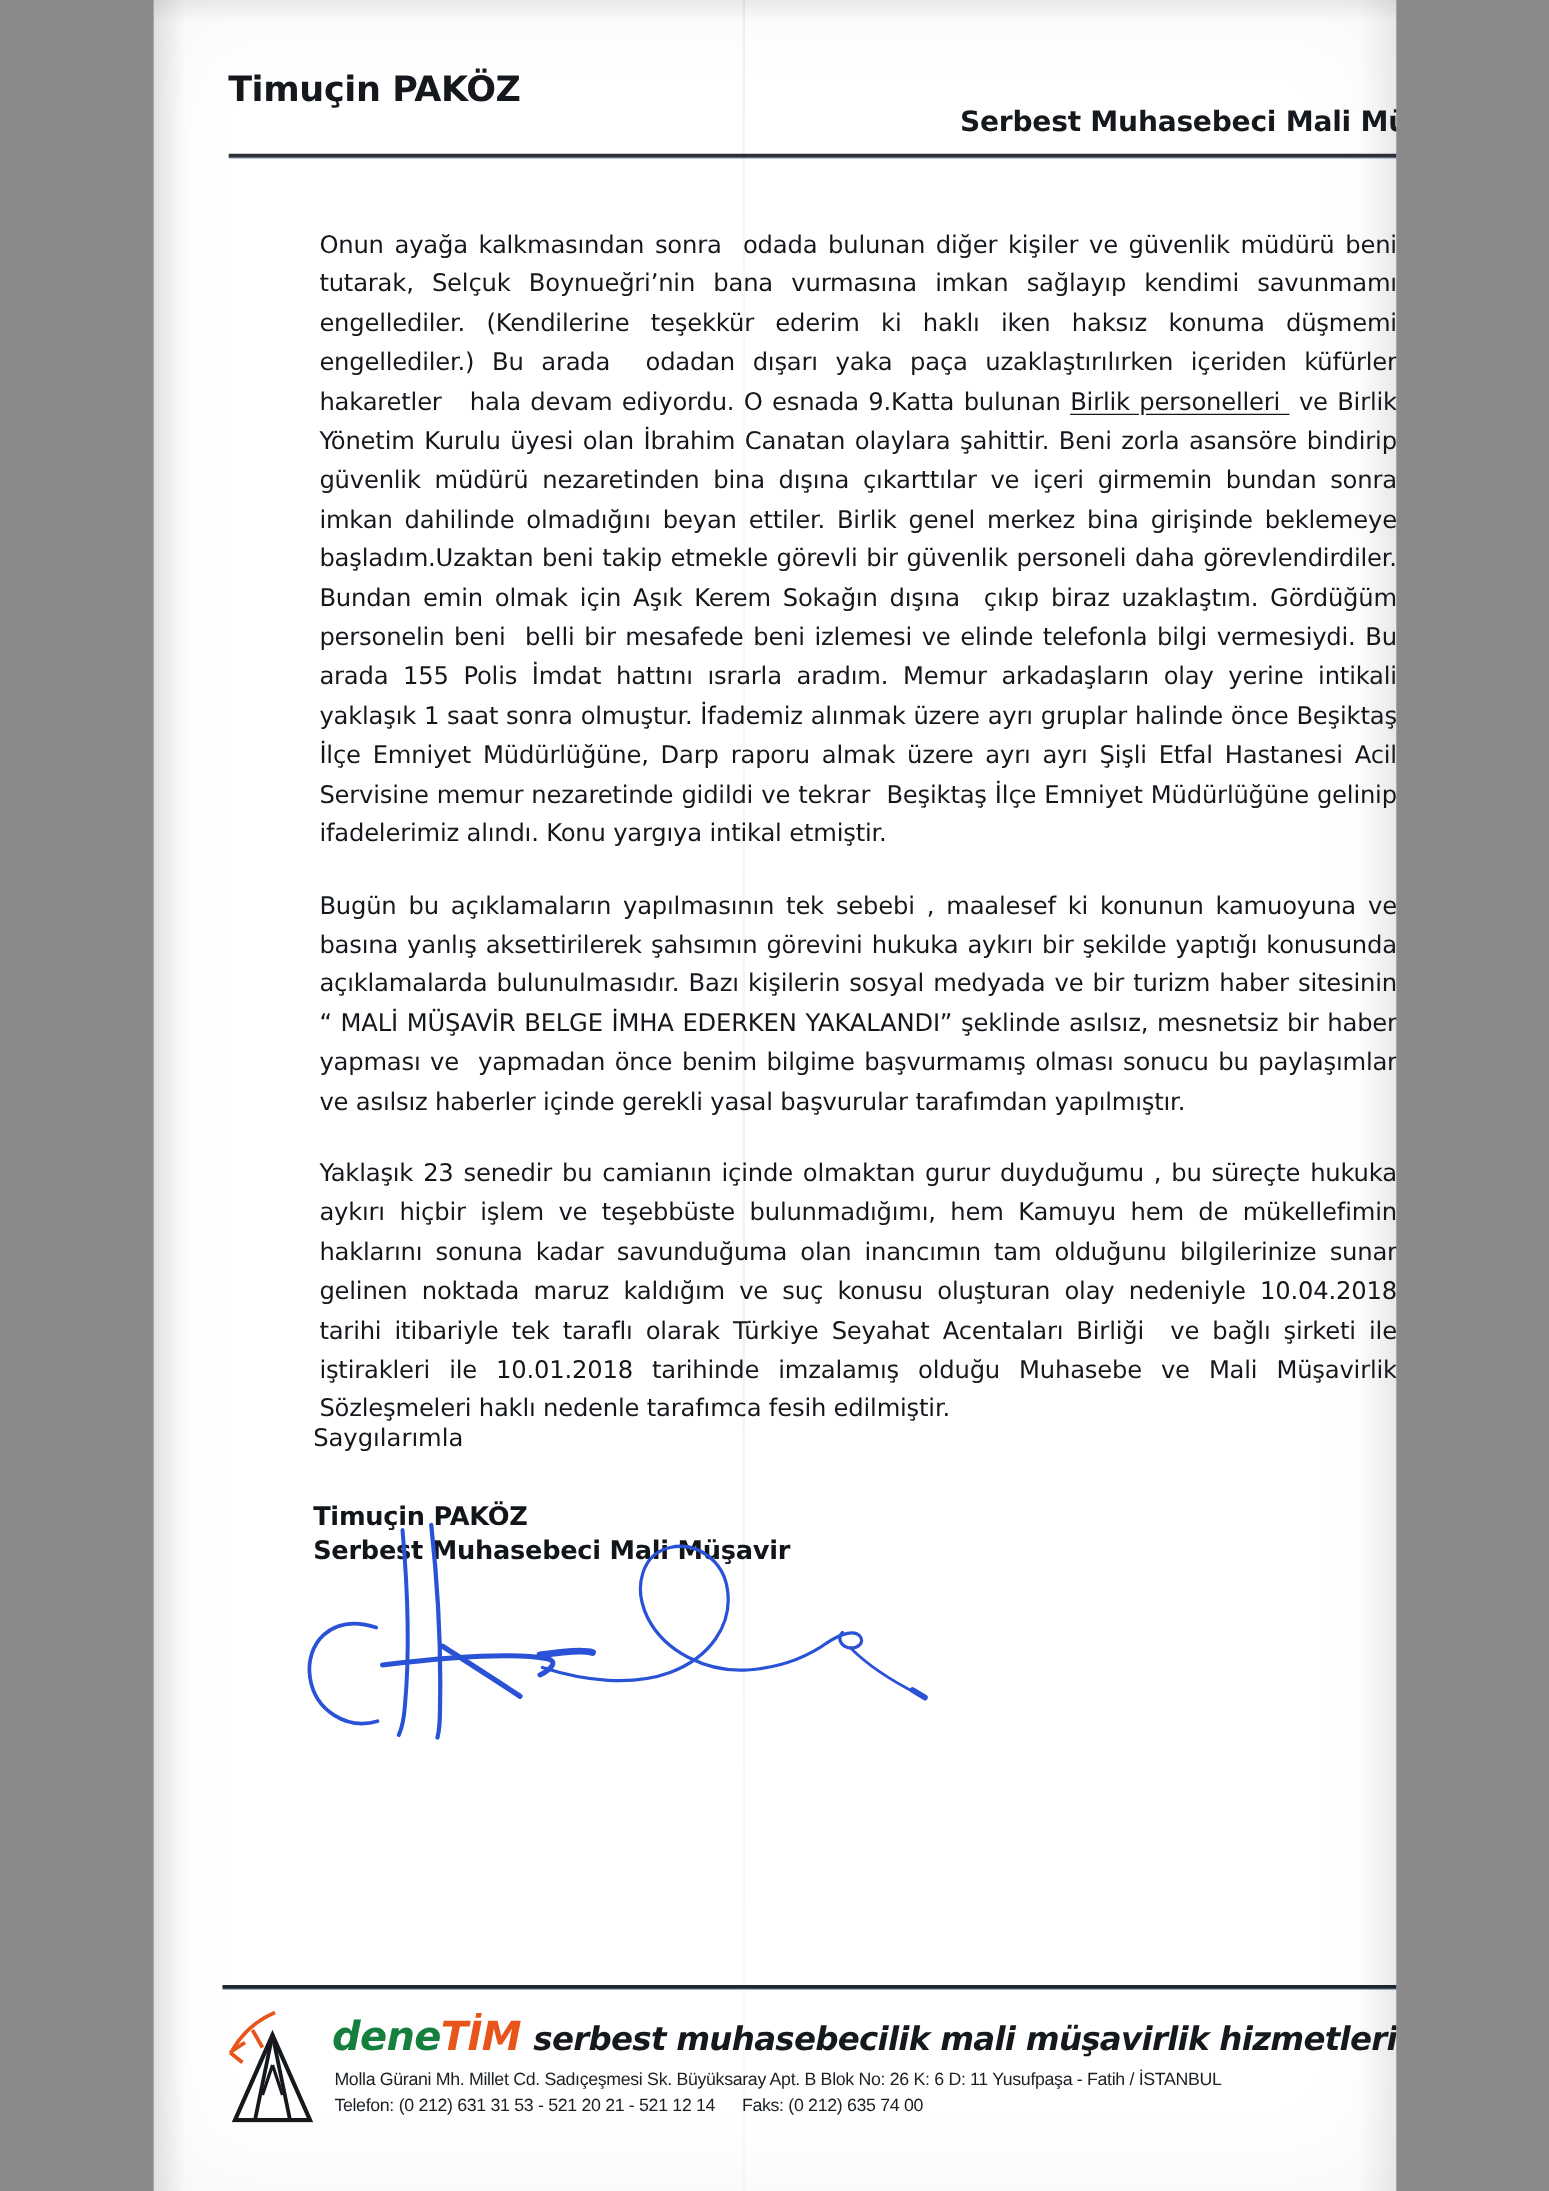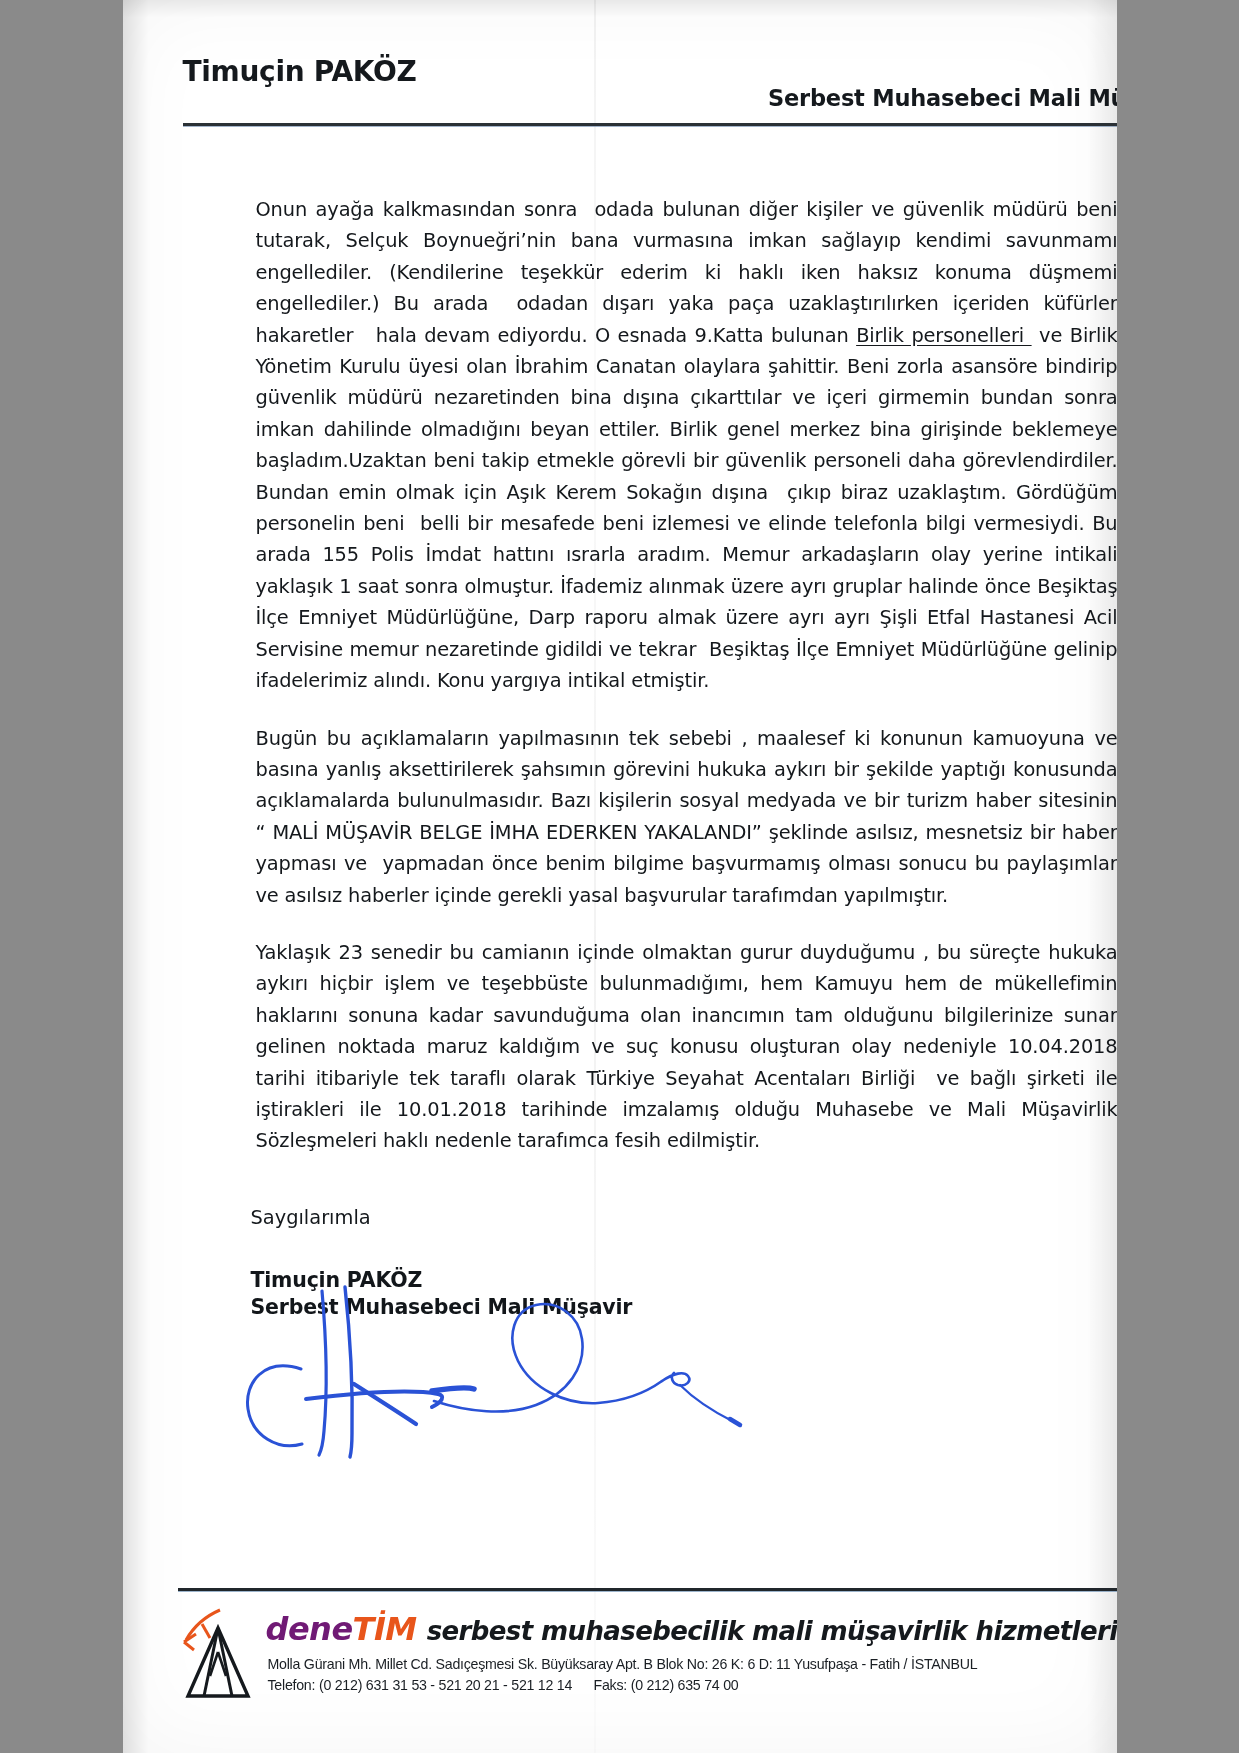--- a/index.html
+++ b/index.html
@@ -87,42 +87,42 @@
   }
 
   
   .body-area {
     position: absolute;
     left: 133px;
     top: 178px;
     width: 862px;
   }
   p.para {
-    margin: 16px 0 26px 0;
+    margin: 2px 0 26px 0;
     font-family: "DejaVu Sans", "Liberation Sans", sans-serif;
     font-size: 19.4px;
     line-height: 31.4px;
     text-align: justify;
     text-justify: inter-word;
     color: #14181c;
     letter-spacing: -0.15px;
     white-space: pre-wrap;
   }
   p.para:last-child { margin-bottom: 0; }
   .u { text-decoration: underline; text-underline-offset: 3px; }
 
   .closing {
     margin-top: 30px;
   }
 
   
   .sign-area {
     position: absolute;
     left: 128px;
-    top: 1203px;
+    top: 1136px;
     width: 700px;
   }
   .sign-regards {
     font-size: 19.4px;
     line-height: 30px;
     color: #14181c;
     margin-bottom: 34px;
   }
   .sign-name {
     font-size: 20.5px;
@@ -173,21 +173,21 @@
     position: absolute;
     left: 88px;
     top: 22px;
     white-space: nowrap;
   }
   .brand-dene {
     font-family: "DejaVu Sans", "Liberation Sans", sans-serif;
     font-size: 32px;
     font-weight: bold;
     font-style: italic;
-    color: #701a75;
+    color: #15803d;
     letter-spacing: -0.5px;
   }
   .brand-tim {
     font-family: "DejaVu Sans", "Liberation Sans", sans-serif;
     font-size: 32px;
     font-weight: bold;
     font-style: italic;
     color: #e8551b;
     letter-spacing: -0.5px;
   }

